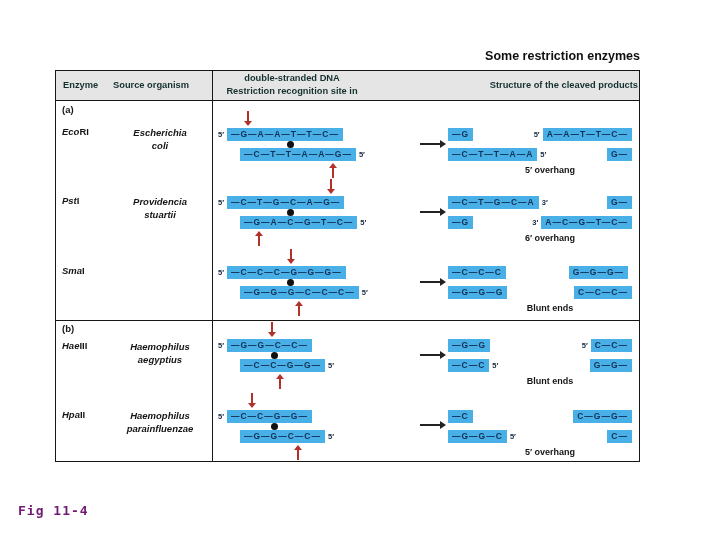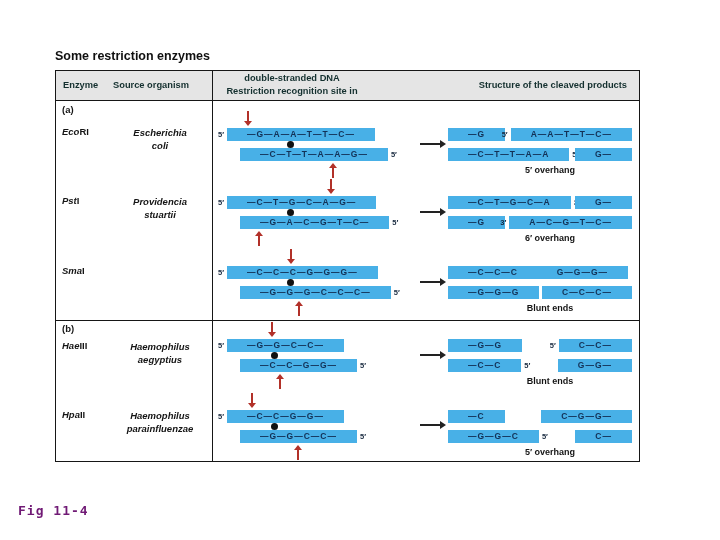--- a/index.html
+++ b/index.html
@@ -1,46 +1,46 @@
 <!DOCTYPE html>
 <html><head>
 <meta charset="utf-8">
 <style>
   html,body { margin:0; padding:0; background:#fff; }
   #canvas { position:relative; width:720px; height:540px; background:#ffffff;
             font-family:"Liberation Sans", sans-serif; overflow:hidden; }
 
-  .title { position:absolute; left:55px; top:49px; width:585px; text-align:left;
+  .title { position:absolute; left:55px; top:49px; width:585px; text-align:right;
            font-size:12.5px; font-weight:bold; color:#101010; }
 
   .header-box { position:absolute; left:55px; top:70px; width:585px; height:31px;
                 background:#e5e5e5; border:1.5px solid #161616; box-sizing:border-box; }
   .hcell { position:absolute; font-size:9.3px; font-weight:bold; color:#14302f; }
   .h-enzyme   { left:7px;  top:0; line-height:28px; }
   .h-organism { left:57px; top:0; line-height:28px; }
   .h-site     { left:150px; top:1px; width:172px; text-align:center; line-height:12.5px; }
-  .h-products { right:12px; top:0; line-height:28px; }
+  .h-products { right:1px; top:0; line-height:28px; }
 
   .body-box { position:absolute; left:55px; top:101px; width:585px; height:361px;
               border:1.5px solid #161616; border-top:none; box-sizing:border-box; background:#fff; }
   .v-divider { position:absolute; left:212px; top:70px; height:392px; width:0;
                border-left:1.5px solid #161616; }
   .h-divider { position:absolute; left:55px; top:320px; width:585px; height:0;
                border-top:1.5px solid #161616; }
 
   .section-label { position:absolute; left:62px; font-size:9.5px; font-weight:bold; color:#151515; }
   .enzyme { position:absolute; left:62px; font-size:9.5px; font-weight:bold; color:#151515; white-space:nowrap; }
   .enzyme .it { font-style:italic; }
   .organism { position:absolute; left:112px; width:96px; text-align:center;
               font-size:9.5px; font-weight:bold; font-style:italic; color:#151515; line-height:13px; }
 
   .strand { position:absolute; display:flex; align-items:center; gap:3px; height:13px; }
   .strand.right { justify-content:flex-end; }
   .seqbox { background:#48b0e7; color:#133156; font-weight:bold; font-size:8.5px;
-            letter-spacing:1px; line-height:13px; height:13px; padding:0 20px; white-space:nowrap; }
+            letter-spacing:1px; line-height:13px; height:13px; padding:0 4px; white-space:nowrap; }
   .plabel { font-size:7.5px; font-weight:bold; color:#15273d; white-space:nowrap; }
 
   .cut { position:absolute; width:2px; height:10px; background:#b23129; }
   .cut.down::after { content:""; position:absolute; top:10px; left:-3px;
                      border-left:4px solid transparent; border-right:4px solid transparent;
                      border-top:5px solid #b23129; }
   .cut.up::after   { content:""; position:absolute; bottom:10px; left:-3px;
                      border-left:4px solid transparent; border-right:4px solid transparent;
                      border-bottom:5px solid #b23129; }
 

